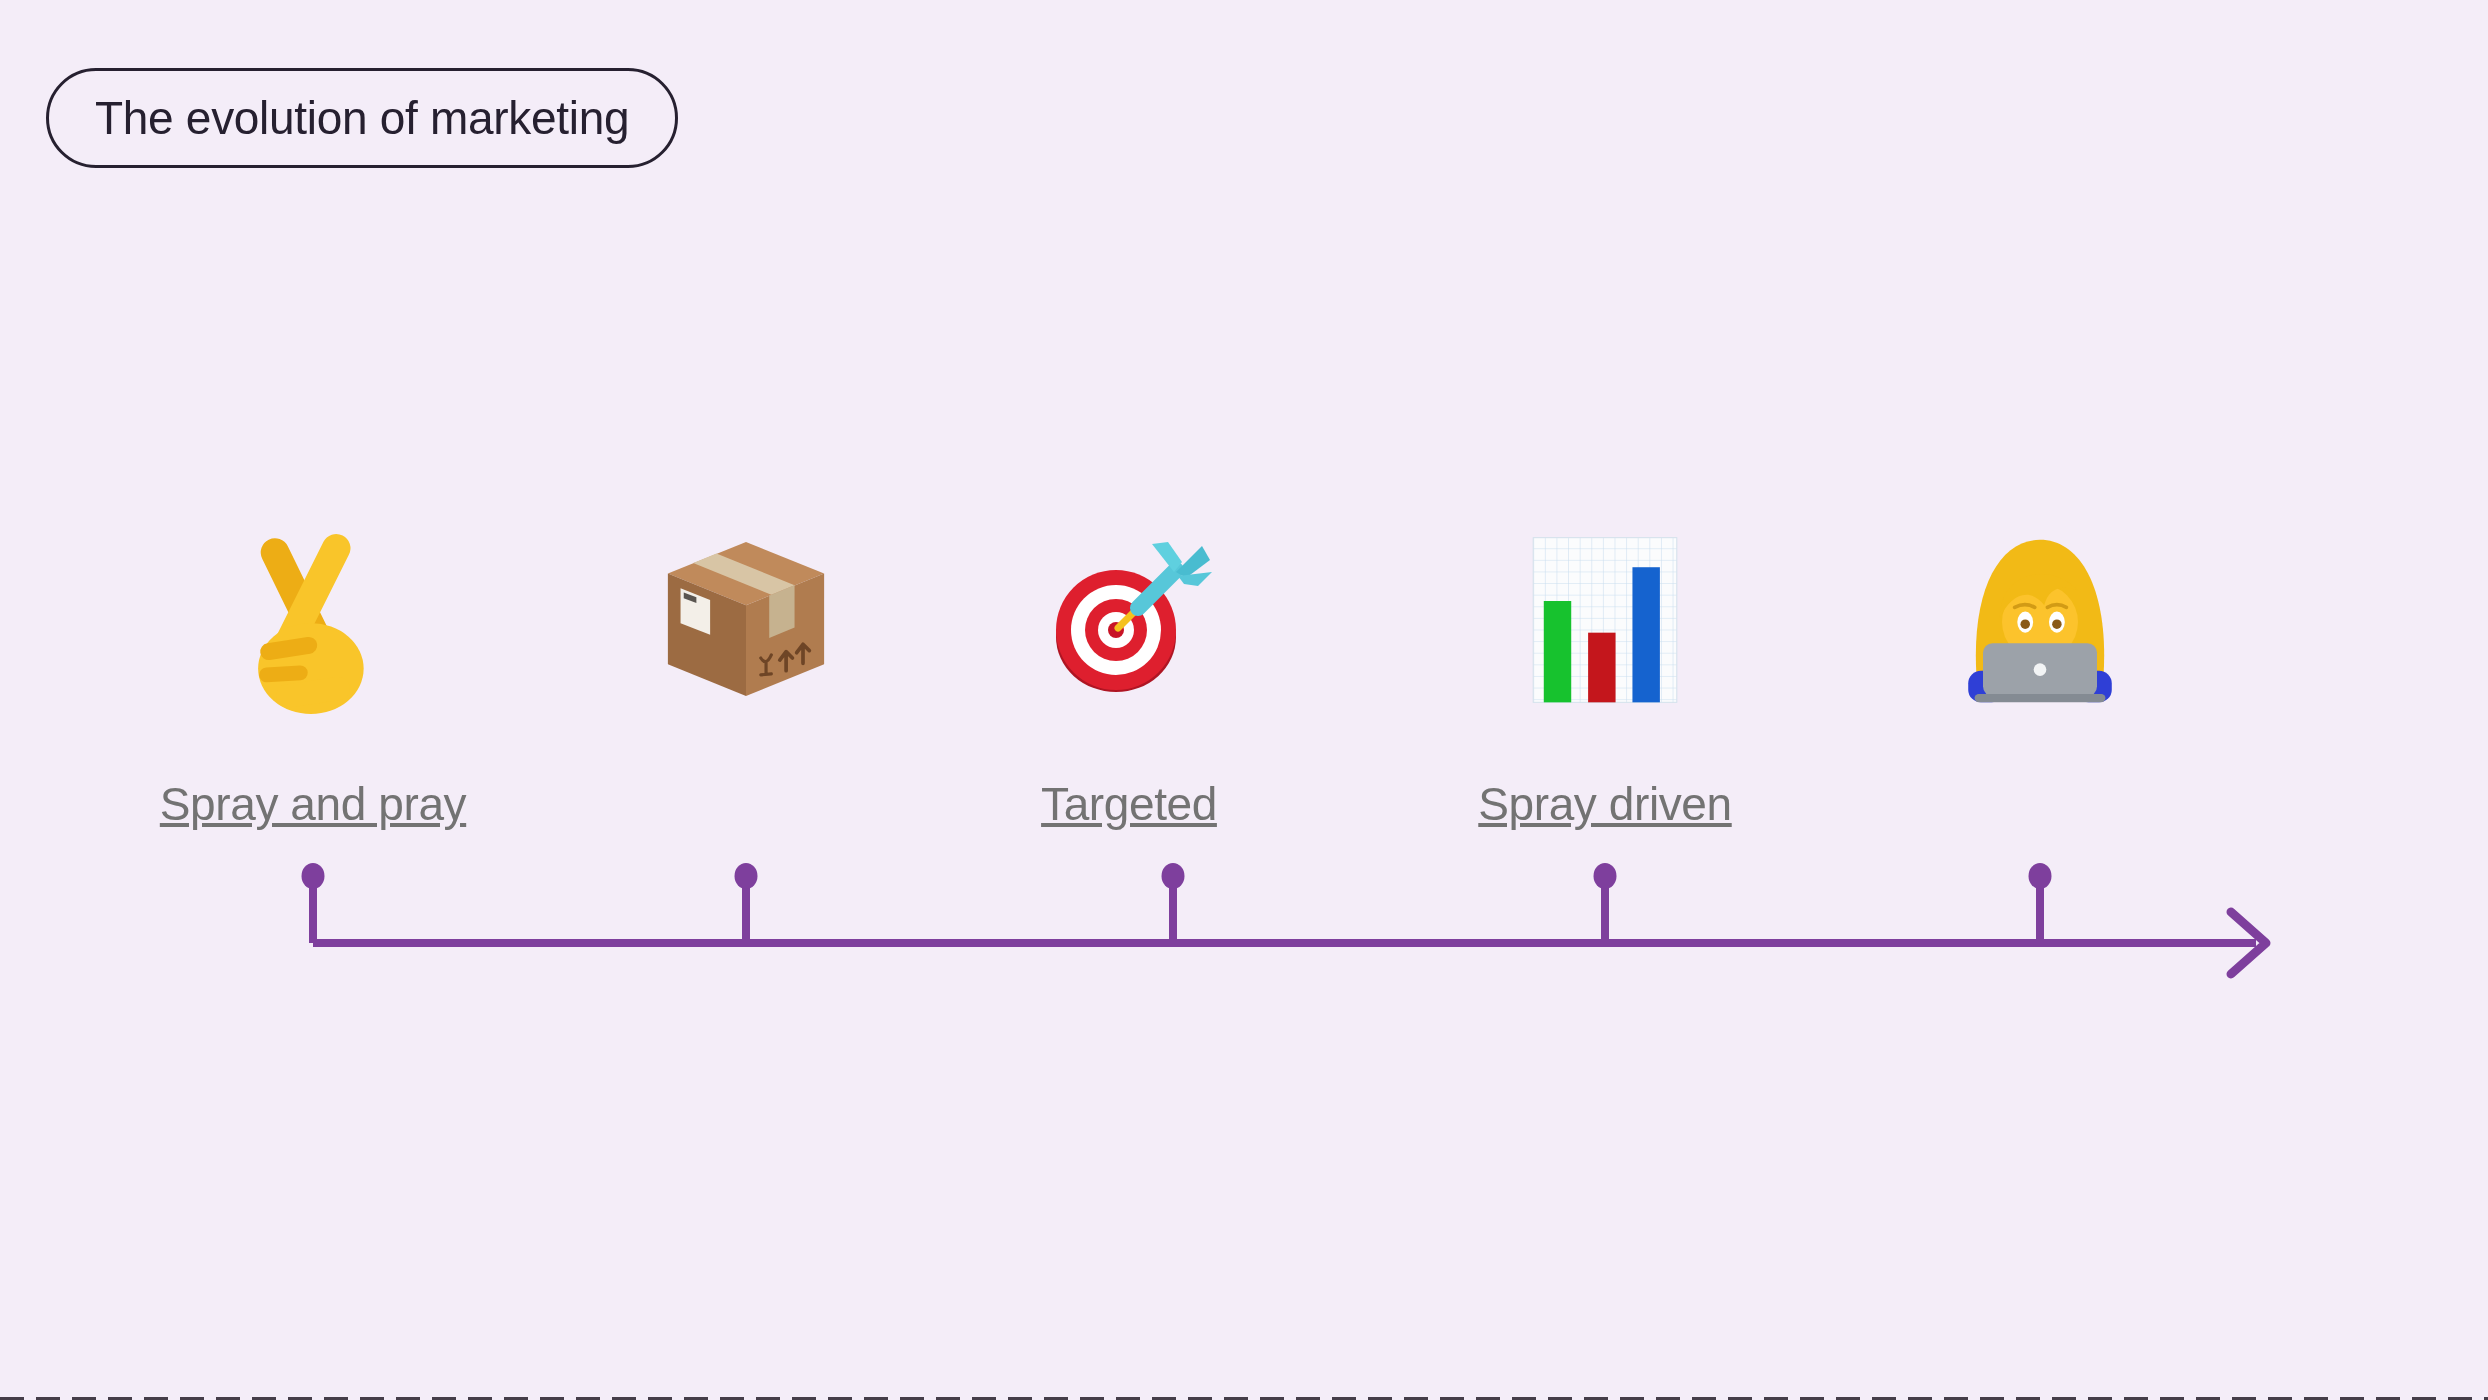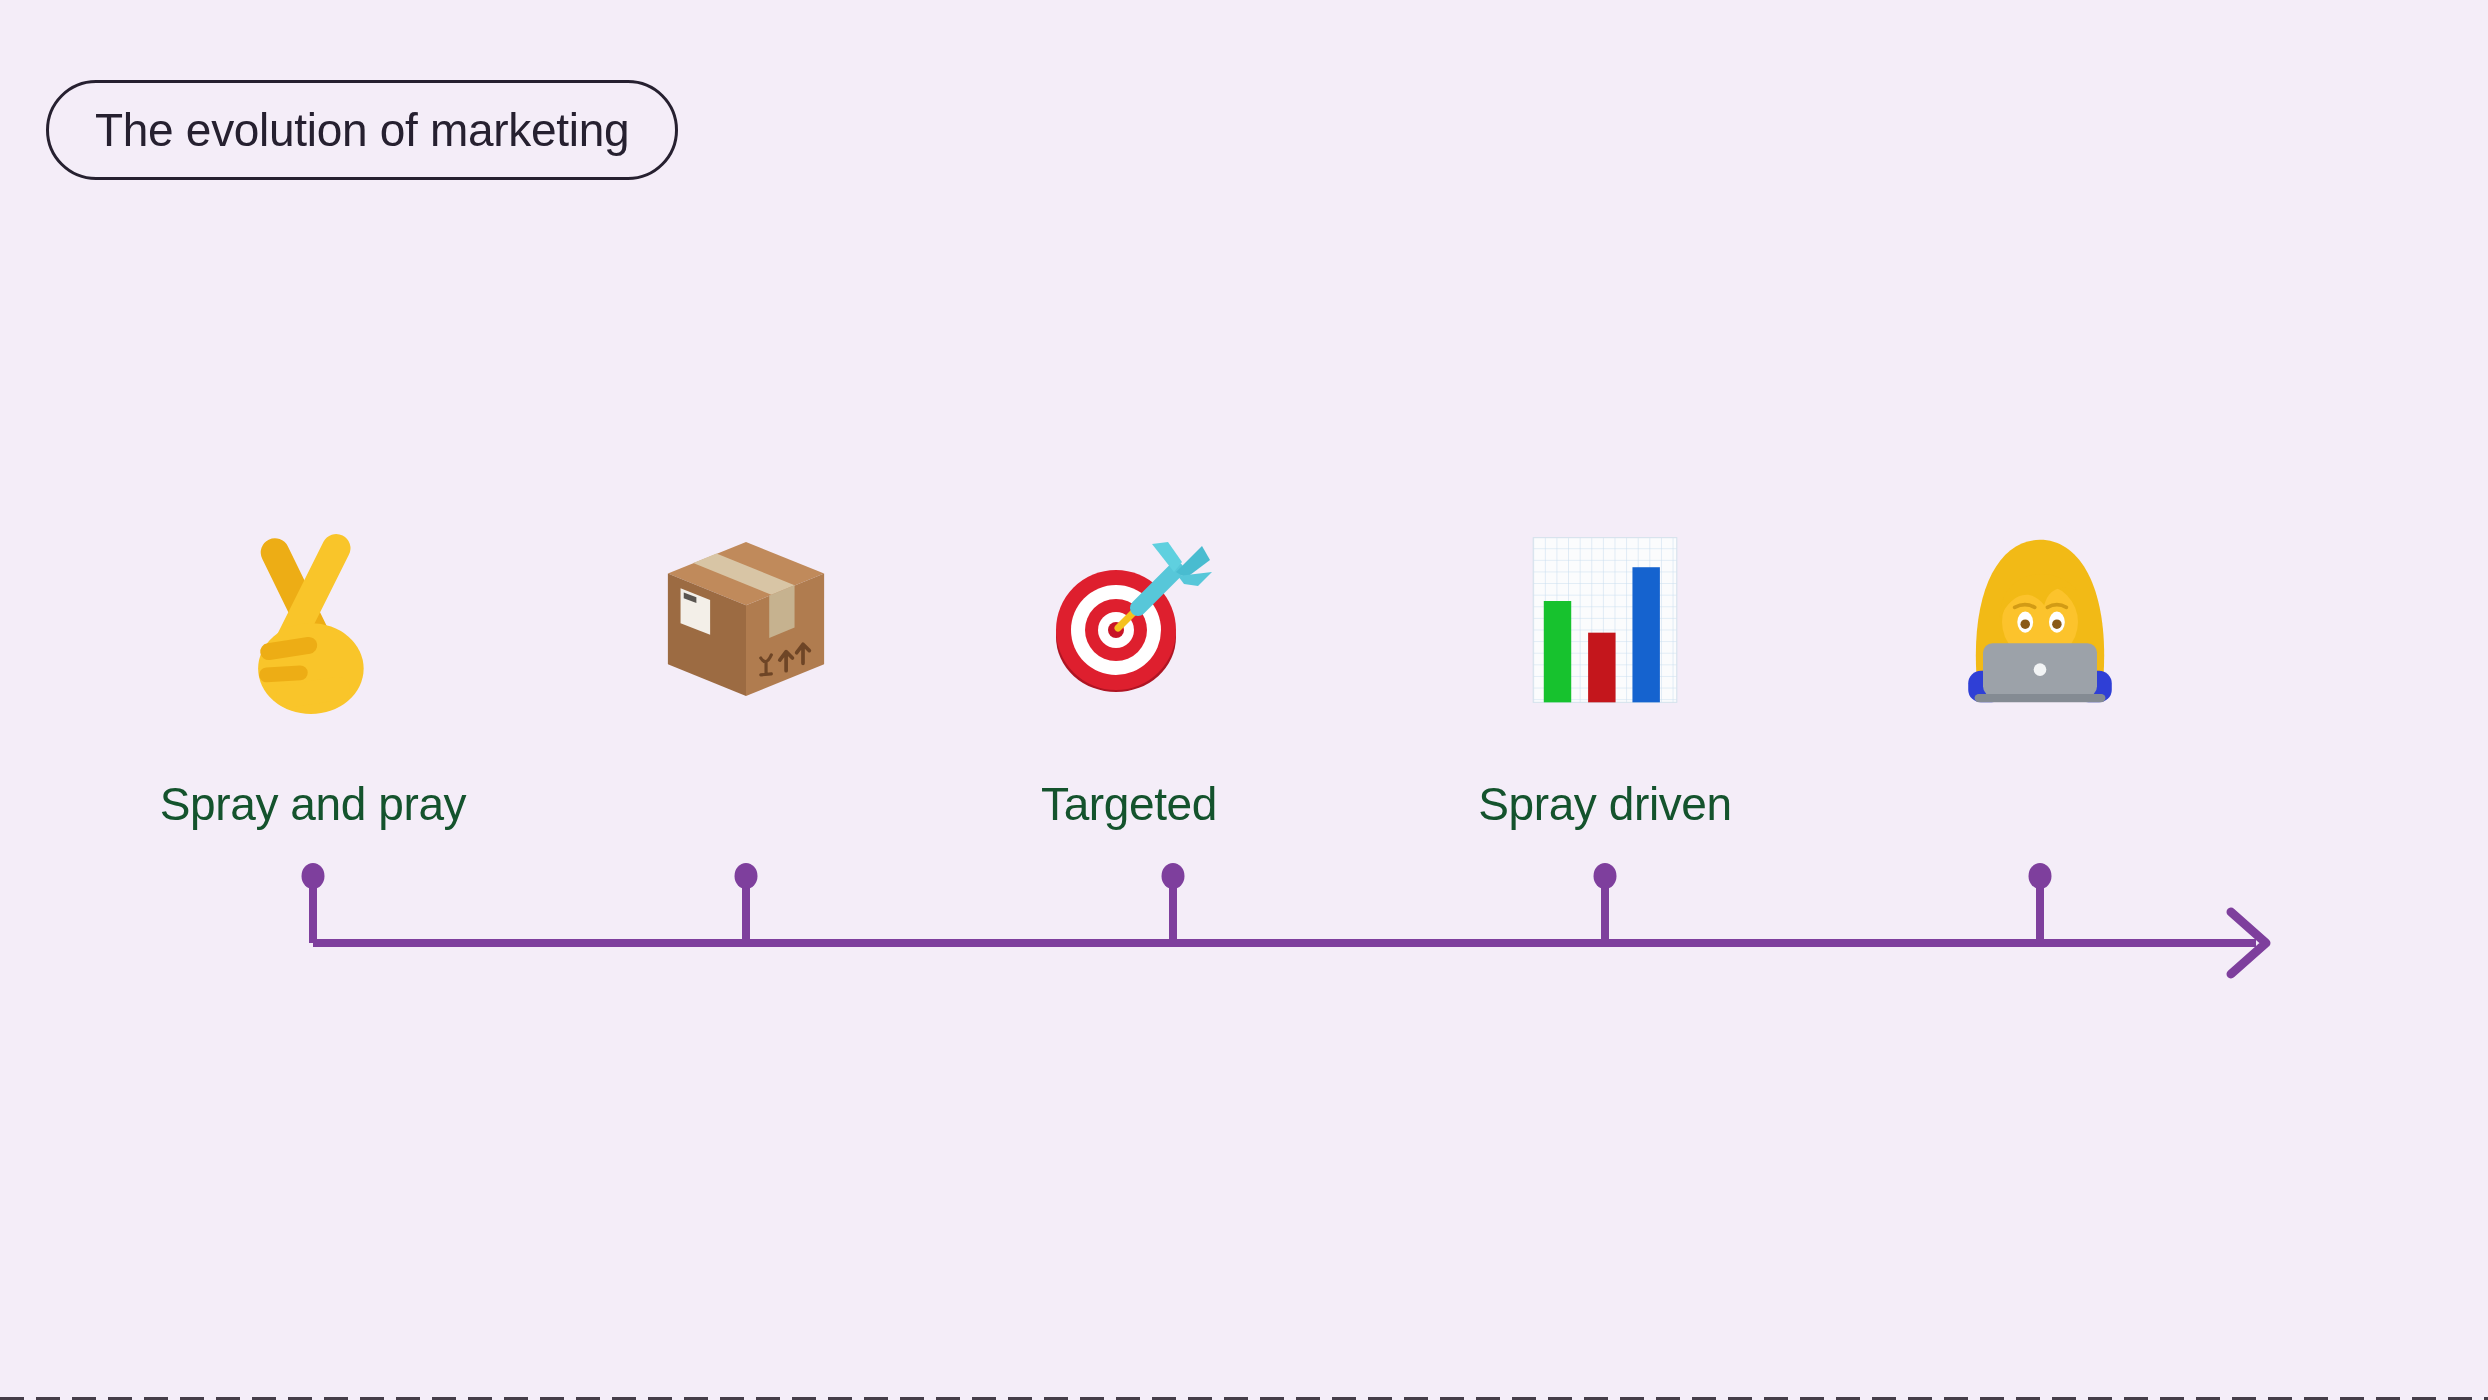--- a/index.html
+++ b/index.html
@@ -2,36 +2,36 @@
 <html><head>
 <meta charset="utf-8">
 <style>
   html,body{margin:0;padding:0;}
   body{
     width:2488px;height:1400px;position:relative;overflow:hidden;
     background:#f4edf8;
     font-family:"Liberation Sans","DejaVu Sans",sans-serif;
   }
   .title-pill{
-    position:absolute;left:46px;top:80px;height:94px;
+    position:absolute;left:46px;top:68px;height:94px;
     display:inline-flex;align-items:center;
     padding:0 46px;border:3px solid #262030;border-radius:50px;
     color:#262030;font-size:46px;font-weight:500;letter-spacing:-.3px;
     white-space:nowrap;
   }
   .stage{
     position:absolute;top:525px;width:560px;
     transform:translateX(-50%);
     display:flex;flex-direction:column;align-items:center;
   }
   .stage .icon-box{width:190px;height:190px;}
   .stage .icon-box svg{width:100%;height:100%;display:block;}
   .stage .stage-label{
-    margin-top:62px;font-size:46px;font-weight:500;color:#14532d;
-    letter-spacing:-.4px;white-space:nowrap;text-align:left;
+    margin-top:62px;font-size:46px;font-weight:500;color:#737373;
+    letter-spacing:-.4px;white-space:nowrap;text-align:left;text-decoration:underline;
   }
   .timeline-svg{position:absolute;left:0;top:0;width:2488px;height:1400px;pointer-events:none;}
   .bottom-hairline{
     position:absolute;left:0;right:0;bottom:0;height:3px;
     background:repeating-linear-gradient(90deg,
       rgba(38,30,42,.85) 0 24px, rgba(38,30,42,0) 24px 36px);
   }
 </style>
 </head>
 <body>

